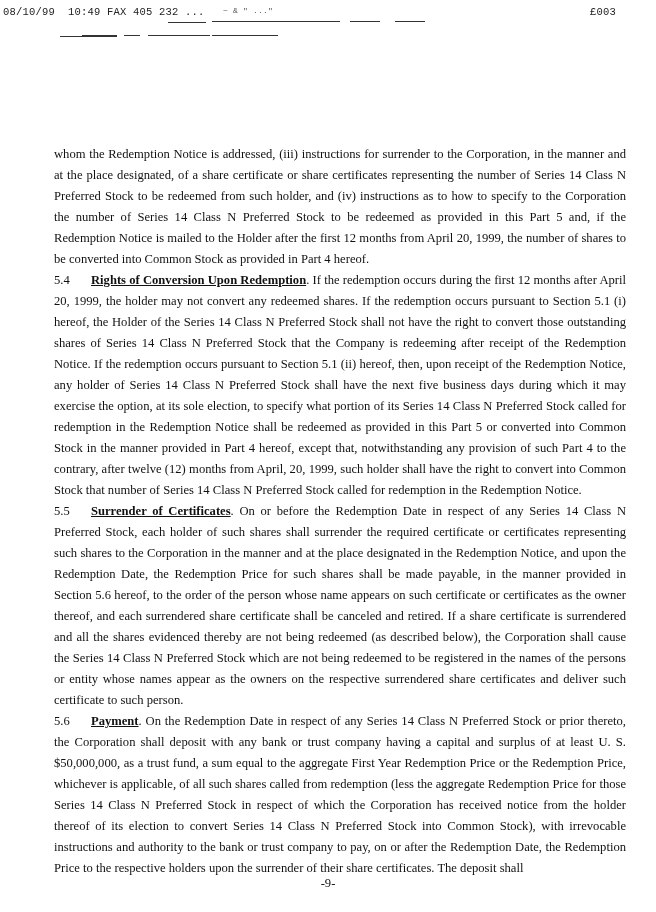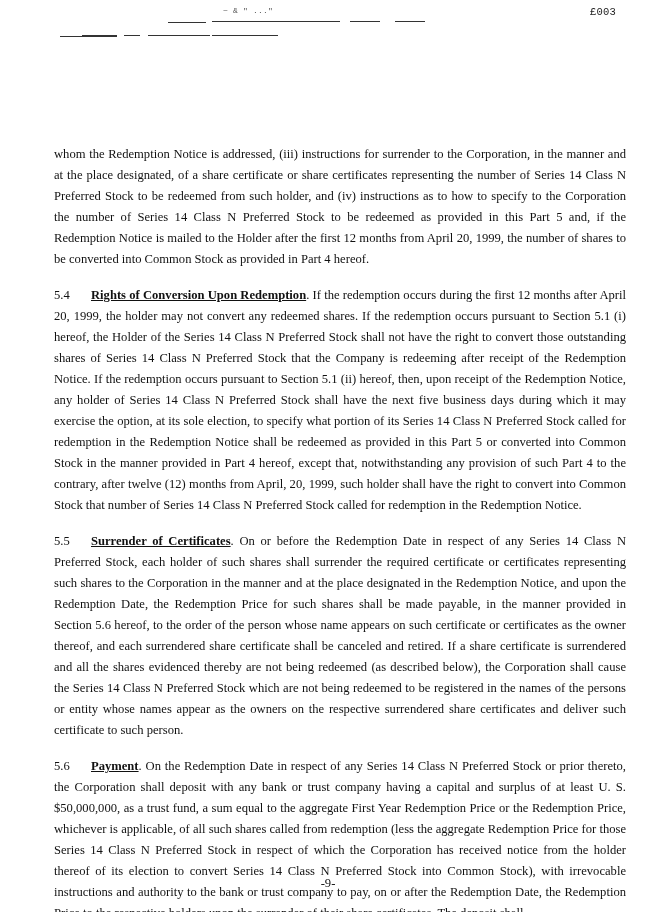--- a/index.html
+++ b/index.html
@@ -16,32 +16,33 @@
   .fax-left { position: absolute; left: 0; top: 0; white-space: pre; }
   .fax-mid { position: absolute; left: 220px; top: 0; white-space: pre; color: #555; font-size: 8px; }
   .fax-right { position: absolute; left: 587px; top: 0; white-space: pre; }
   .rule { position: absolute; height: 1px; background: #333; }
 
   .page {
     position: absolute; left: 54px; top: 144px; width: 572px;
     font-size: 12.6px; line-height: 21px;
   }
   .para { margin: 0; text-align: justify; text-align-last: left; }
-  .para + .para { margin-top: 15px; }
+  .para + .para { }
   .sec-num { display: inline-block; width: 37px; }
   .sec-title { text-decoration: underline; font-weight: bold; }
   .page-number {
     position: absolute; left: 0; right: 0; top: 876px; text-align: center;
     font-size: 12.6px;
   }
 </style>
 </head>
 <body>
 
 <div class="fax-header">
+  <span class="fax-left"><span>08/10/99</span>  <span>10:49</span> <span>FAX</span> <span>405 232 ...</span></span>
   <span class="fax-mid">~ &amp; " ..."</span>
   <span class="fax-right">£003</span>
 </div>
 <div class="rule" style="left:168px; top:22px; width:38px;"></div>
 <div class="rule" style="left:212px; top:21px; width:100px;"></div>
 <div class="rule" style="left:280px; top:21px; width:60px;"></div>
 <div class="rule" style="left:350px; top:21px; width:30px;"></div>
 <div class="rule" style="left:395px; top:21px; width:30px;"></div>
 <div class="rule" style="left:60px; top:36px; width:22px;"></div>
 <div class="rule" style="left:82px; top:35px; width:35px; height:2px;"></div>

